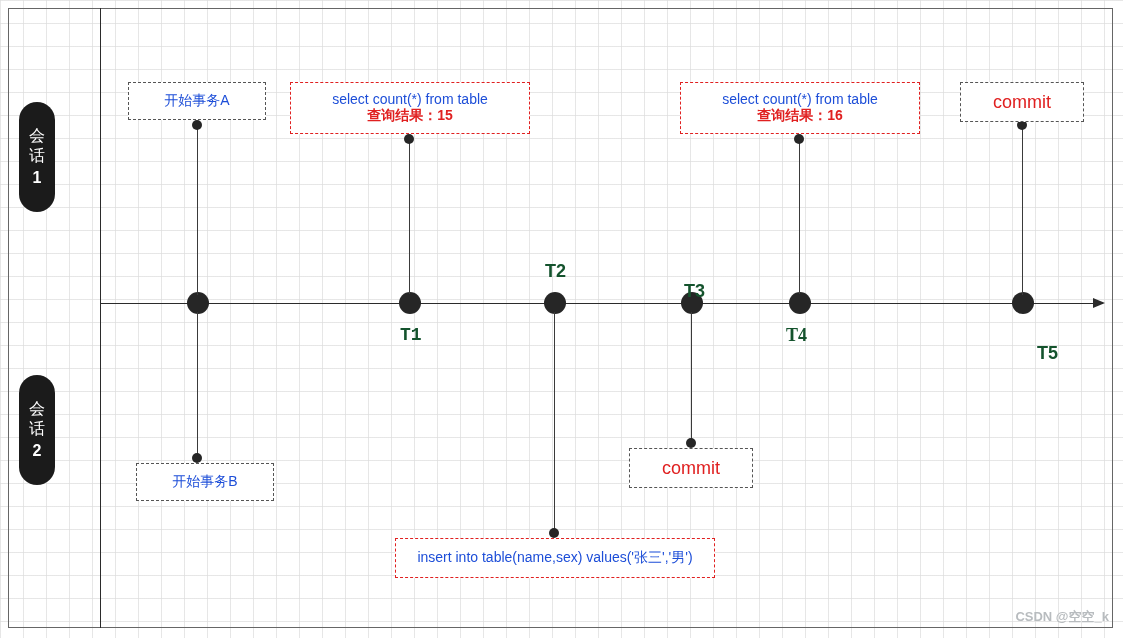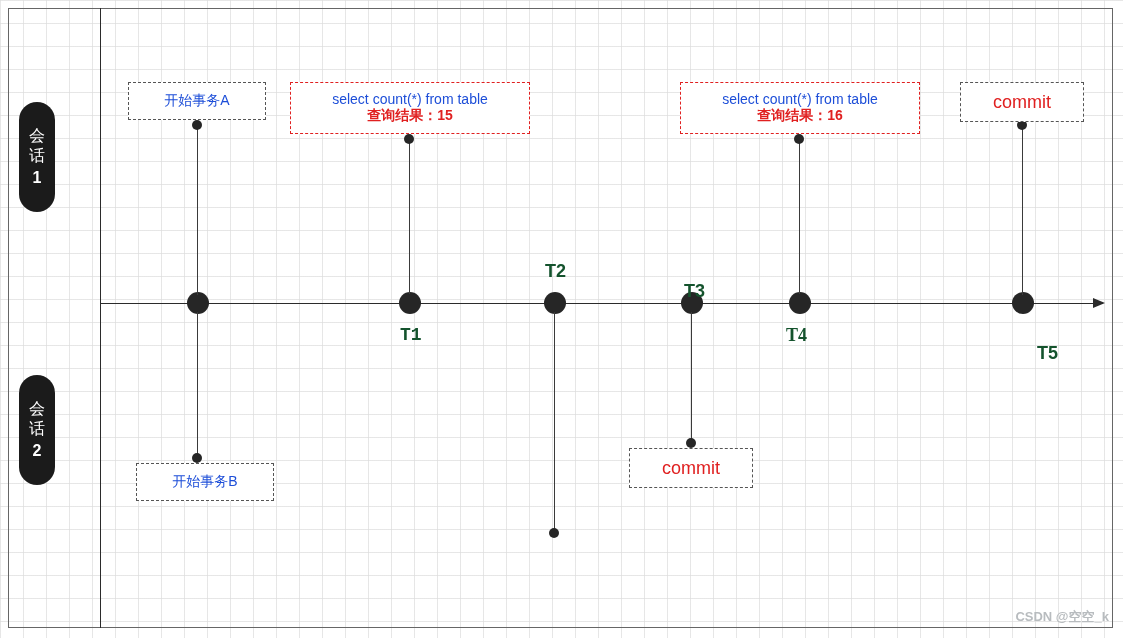--- a/index.html
+++ b/index.html
@@ -157,20 +157,23 @@
 
   <div class="vline" style="left:409px; top:138px; height:156px;"></div>
   <div class="small-dot" style="left:404px; top:134px;"></div>
   <div class="box red-border" style="left:290px; top:82px; width:240px; height:52px;">
     <span class="line">select count(*) from table</span>
     <span class="result">查询结果：15</span>
   </div>
 
   <div class="vline" style="left:554px; top:312px; height:220px;"></div>
   <div class="small-dot" style="left:549px; top:528px;"></div>
+  <div class="box red-border" style="left:395px; top:538px; width:320px; height:40px;">
+    <span class="line">insert into table(name,sex) values('张三','男')</span>
+  </div>
 
   <div class="vline" style="left:691px; top:312px; height:130px;"></div>
   <div class="small-dot" style="left:686px; top:438px;"></div>
   <div class="box" style="left:629px; top:448px; width:124px; height:40px;">
     <span class="commit">commit</span>
   </div>
 
   <div class="vline" style="left:799px; top:138px; height:156px;"></div>
   <div class="small-dot" style="left:794px; top:134px;"></div>
   <div class="box red-border" style="left:680px; top:82px; width:240px; height:52px;">

